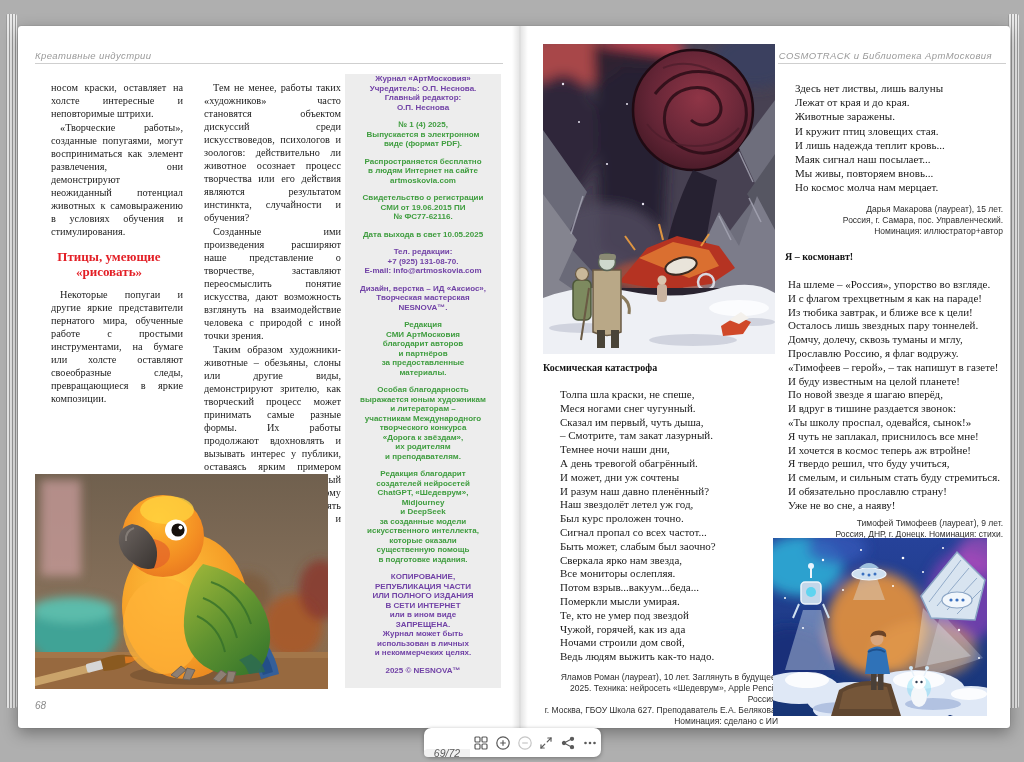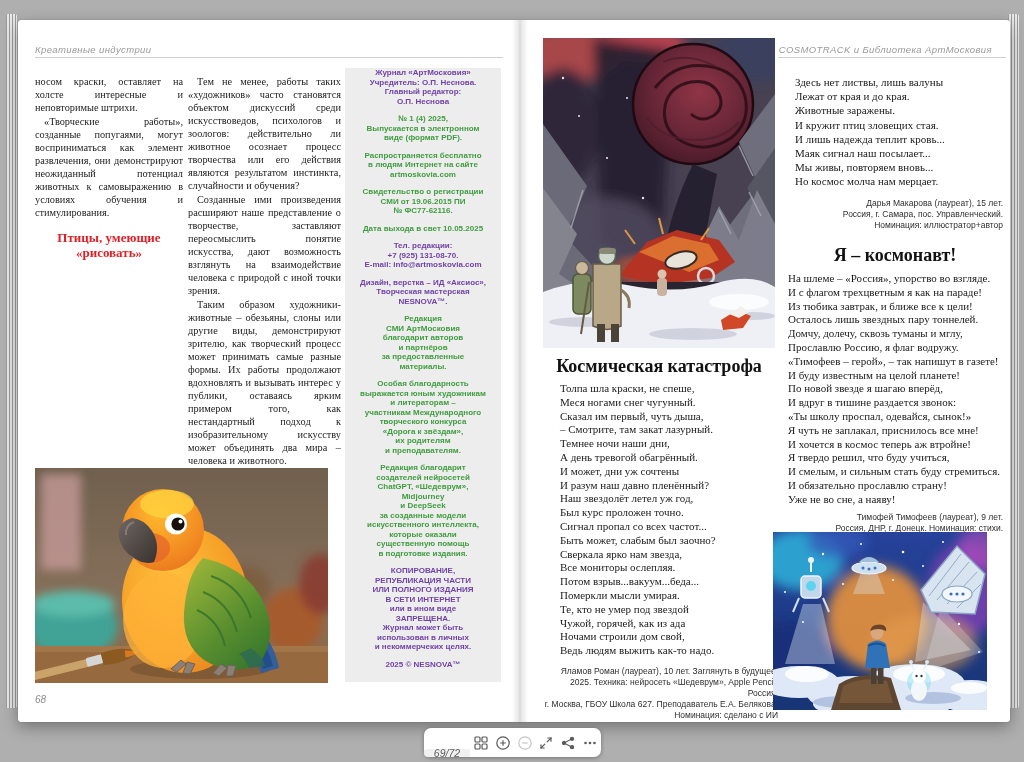--- a/index.html
+++ b/index.html
@@ -3,46 +3,46 @@
 <meta charset="utf-8">
 <style>
   html,body{margin:0;padding:0;background:#9e9e9e;}
   .stage{position:relative;width:1024px;height:762px;background:#afafaf;overflow:hidden;
          font-family:"Liberation Sans","DejaVu Sans",sans-serif;}
   
   .edge{position:absolute;top:14px;height:694px;width:11px;border-radius:2px;
         background:repeating-linear-gradient(90deg,#9c9c9c 0 1px,#e9e9e9 1px 3px);}
   .edge-left{left:6px;}
   .edge-right{left:1008px;}
-  .spread{position:absolute;left:18px;top:20px;width:992px;height:702px;background:#ffffff;
+  .spread{position:absolute;left:18px;top:26px;width:992px;height:702px;background:#ffffff;
           border-radius:3px;box-shadow:0 0 1px rgba(0,0,0,.45),0 5px 16px rgba(0,0,0,.35);}
   .page{position:absolute;top:0;height:702px;overflow:hidden;}
   .page-left{left:0;width:502px;}
   .page-right{left:502px;width:490px;}
   .gutter{position:absolute;left:494px;top:0;width:16px;height:702px;pointer-events:none;
           background:linear-gradient(90deg,rgba(0,0,0,0),rgba(0,0,0,.10) 45%,rgba(0,0,0,.17) 50%,rgba(0,0,0,.10) 55%,rgba(0,0,0,0));}
   .runhead{position:absolute;top:24px;font-style:italic;font-size:9.5px;letter-spacing:.4px;color:#9a9a9a;}
   .rule{position:absolute;height:1px;background:#cfcfcf;}
   .col{position:absolute;top:55px;font-family:"Liberation Serif","DejaVu Serif",serif;
        font-size:10.3px;line-height:13px;color:#1c1c1c;text-align:justify;}
-  .col .para{margin:0 0 1px 0;text-indent:9px;}
+  .col .para{margin:0 0 1px 16px;text-indent:9px;}
   .col .noind{text-indent:0;}
   .red-head{margin:11px 0 9px 0;text-align:center;font-weight:bold;font-size:13px;line-height:15px;
             color:#e31f26;text-indent:0;}
   .colophon{position:absolute;left:327px;top:48px;width:156px;height:614px;background:#ededed;
             overflow:hidden;padding:0 6px;box-sizing:border-box;text-align:center;}
   .colophon .blk{font-size:8px;line-height:9.5px;font-weight:bold;white-space:pre-line;margin:0 0 8px 0;}
   .purple{color:#7142a6;}
   .green{color:#3f9d3f;}
   .artbox{position:absolute;overflow:hidden;}
   .pagenum{position:absolute;left:17px;top:674px;font-style:italic;font-size:10px;color:#8a8a8a;}
   .poem{position:absolute;font-family:"Liberation Serif","DejaVu Serif",serif;font-size:11px;color:#1a1a1a;}
   .poem .pl{white-space:nowrap;}
-  .poem-title{position:absolute;text-align:center;font-family:"Liberation Serif","DejaVu Serif",serif;
-              font-weight:bold;font-size:18px;color:#111;}
+  .poem-title{position:absolute;text-align:left;font-family:"Liberation Serif","DejaVu Serif",serif;
+              font-weight:bold;font-size:10px;color:#111;}
   .attr{position:absolute;text-align:right;font-size:8.5px;line-height:11px;color:#2e2e2e;white-space:pre-line;}
   
   .toolbar{position:absolute;left:424px;top:728px;width:177px;height:29px;background:#ffffff;
            border-radius:7px;box-shadow:0 1px 4px rgba(0,0,0,.35);display:flex;align-items:stretch;}
   .pgind{width:46px;background:#f1f1f1;border-radius:7px 0 0 7px;display:flex;align-items:center;
          justify-content:center;font-size:10.5px;font-style:italic;color:#5c5c5c;margin-top:21px;}
   .tb-btn{flex:1;display:flex;align-items:center;justify-content:center;cursor:pointer;background:none;border:none;padding:0;}
   .tb-btn svg{display:block;}
 </style>
 </head>
@@ -58,20 +58,21 @@
       <div class="runhead" style="left:17px;">Креативные индустрии</div>
       <div class="rule" style="left:17px;top:37px;width:468px;"></div>
 
       <div class="col" style="left:17px;width:148px;">
         <div>
             <p class="para noind">носом краски, оставляет на холсте интересные и неповторимые штрихи.</p>
             <p class="para ind">«Творческие работы», созданные попугаями, могут восприниматься как элемент развлечения, они демонстрируют неожиданный потенциал животных к самовыражению в условиях обучения и стимулирования.</p>
           </div>
         <div class="red-head">Птицы, умеющие «рисовать»</div>
         <div>
+            <p class="para">Некоторые попугаи и другие яркие представители пернатого мира, обученные работе с простыми инструментами, на бумаге или холсте оставляют своеобразные следы, превращающиеся в яркие композиции.</p>
           </div>
       </div>
 
       <div class="col" style="left:170px;width:153px;">
         <div>
             <p class="para">Тем не менее, работы таких «художников» часто становятся объектом дискуссий среди искусствоведов, психологов и зоологов: действительно ли животное осознает процесс творчества или его действия являются результатом инстинкта, случайности и обучения?</p>
             <p class="para">Созданные ими произведения расширяют наше представление о творчестве, заставляют переосмыслить понятие искусства, дают возможность взглянуть на взаимодействие человека с природой с иной точки зрения.</p>
             <p class="para">Таким образом художники-животные – обезьяны, слоны или другие виды, демонстрируют зрителю, как творческий процесс может принимать самые разные формы. Их работы продолжают вдохновлять и вызывать интерес у публики, оставаясь ярким примером того, как нестандартный подход к изобразительному искусству может объединять два мира – человека и животного.</p>
           </div>
       </div>

